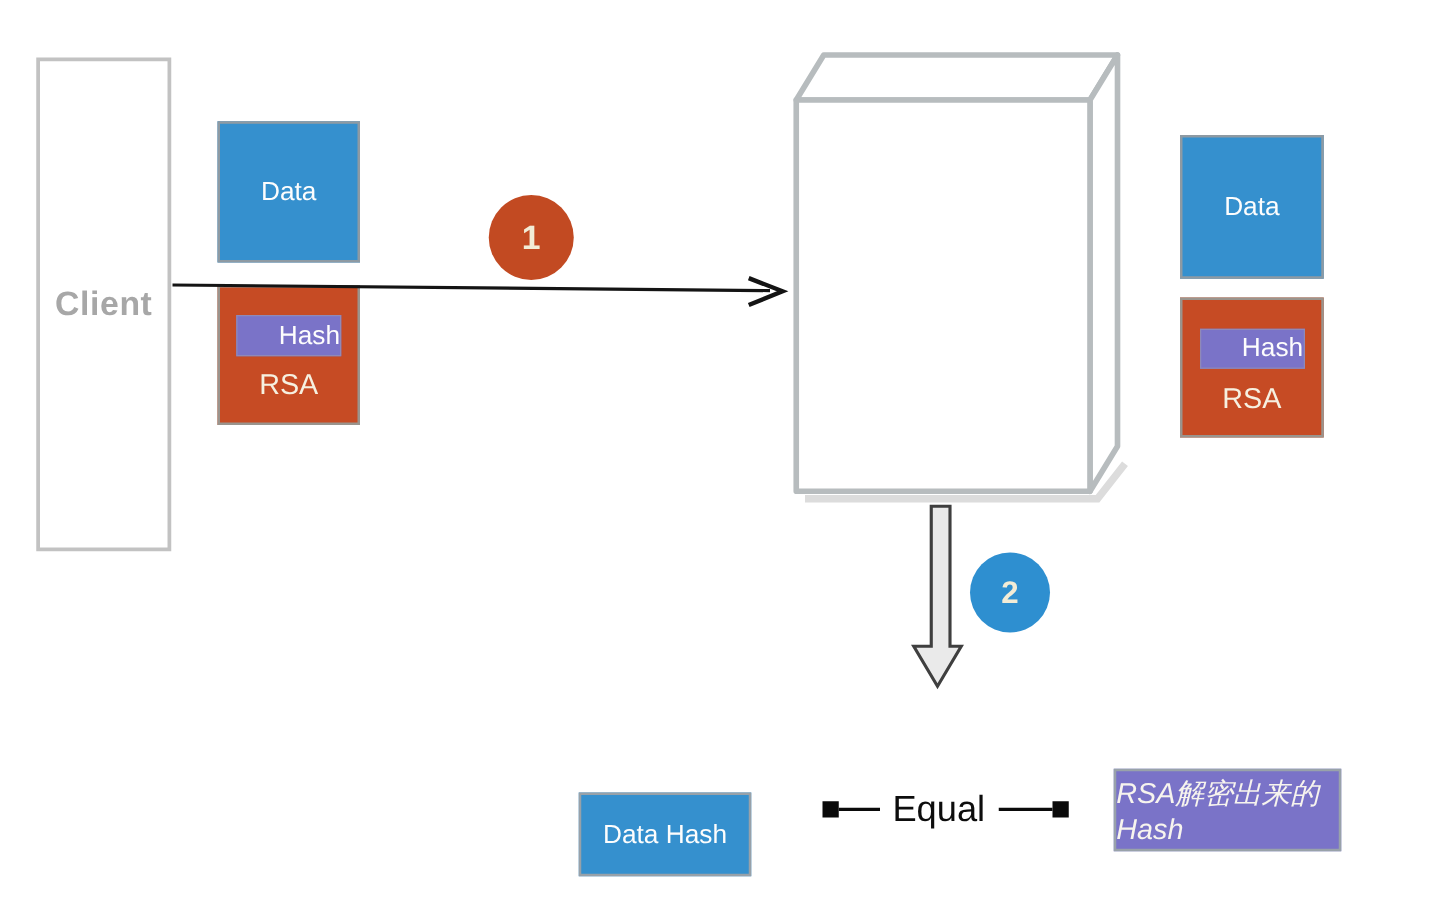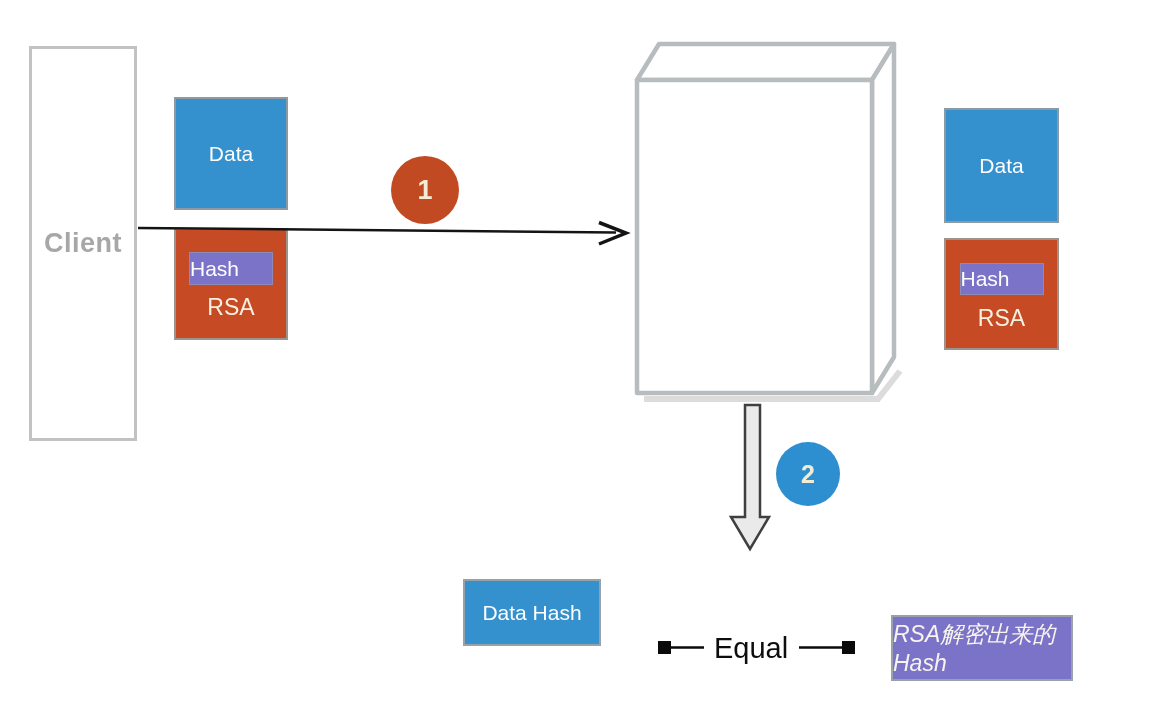--- a/index.html
+++ b/index.html
@@ -22,21 +22,21 @@
     left:29px; top:46px; width:108px; height:395px;
     background:#ffffff; border:3px solid #C2C2C2;
     color:#A7A7A7; font-weight:bold; font-size:27px; letter-spacing:0.5px;
   }
 
   
   .data-blue  { background:#3590CE; border:2px solid #8E9AA3; color:#FDFDFD; font-size:21px; }
   .rsa-orange { background:#C64B24; border:2px solid #9A948D; color:#F6F0E0; font-size:23px;
                 display:flex; flex-direction:column; align-items:center; justify-content:flex-start; }
   .hash-chip  { background:#7A73C8; border:1px solid #8F89B8; color:#FDFDFD; font-size:21px;
-                width:82px; height:31px; display:flex; align-items:center; justify-content:flex-start; }
+                width:82px; height:31px; display:flex; align-items:center; justify-content:flex-end; }
 
   .data-left  { left:174px; top:97px;  width:114px; height:113px; }
   .rsa-left   { left:174px; top:228px; width:114px; height:112px; }
   .rsa-left  .hash-chip { margin-top:22px; }
   .rsa-left  .rsa-label { margin-top:9px; }
 
   .data-right { left:944px; top:108px; width:115px; height:115px; }
   .rsa-right  { left:944px; top:238px; width:115px; height:112px; }
   .rsa-right .hash-chip { margin-top:23px; height:30px; }
   .rsa-right .rsa-label { margin-top:10px; }
@@ -50,21 +50,21 @@
   .step2 { left:776px; top:442px; width:64px; height:64px; background:#2E8FD0; font-size:25px; }
 
   
   .service-label {
     left:637px; top:80px; width:235px; height:313px;
     color:#ADADAD; font-weight:bold; font-size:29px; letter-spacing:0.5px;
   }
 
   
   .data-hash-box {
-    left:463px; top:579px; width:138px; height:67px;
+    left:463px; top:634px; width:138px; height:67px;
     background:#3590CE; border:2px solid #97A1A9; color:#FDFDFD; font-size:21px;
   }
   .equal-label {
     left:703px; top:629px; width:96px; height:38px;
     color:#0D0D0D; font-size:29px;
   }
   .rsa-hash-box {
     left:891px; top:615px; width:182px; height:66px;
     background:#7A73C8; border:2px solid #99A2AA; color:#F7F4EE; font-size:23px;font-style:italic;
   }

